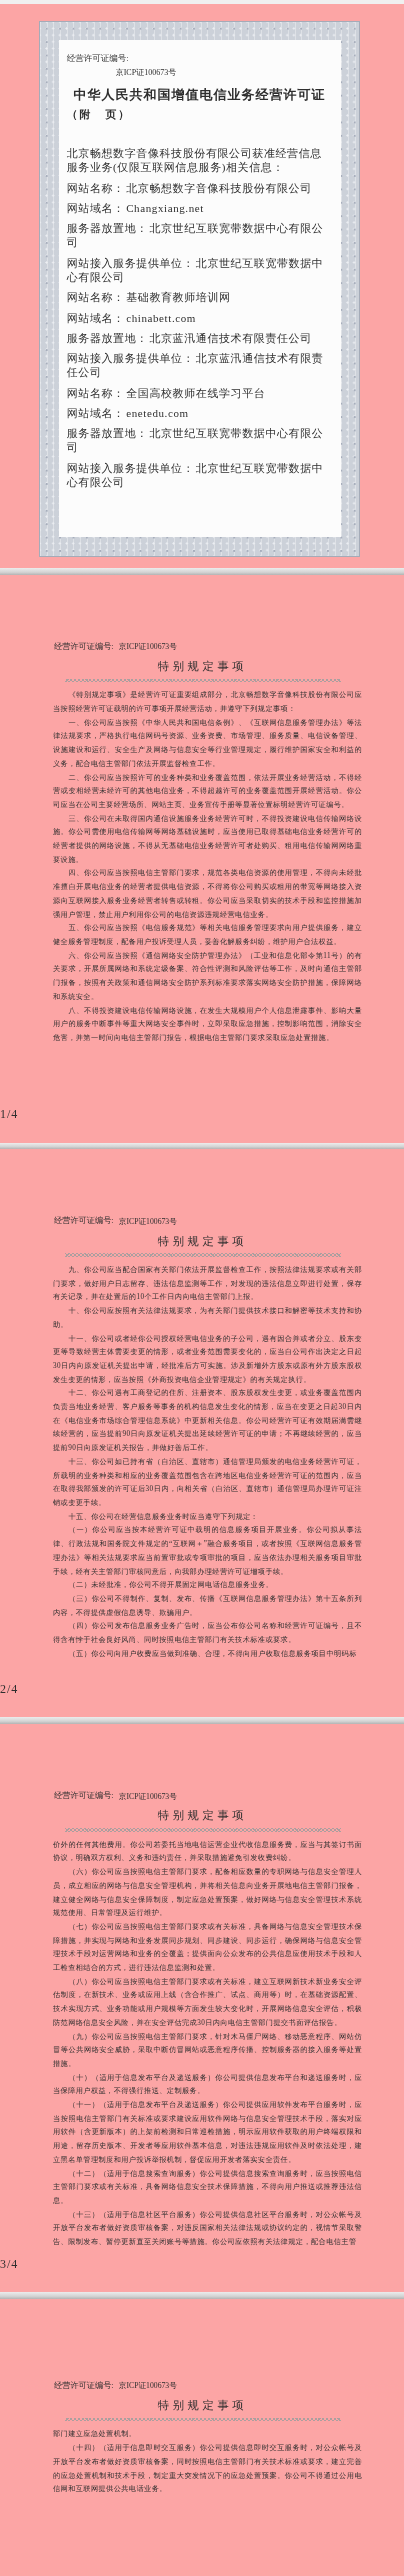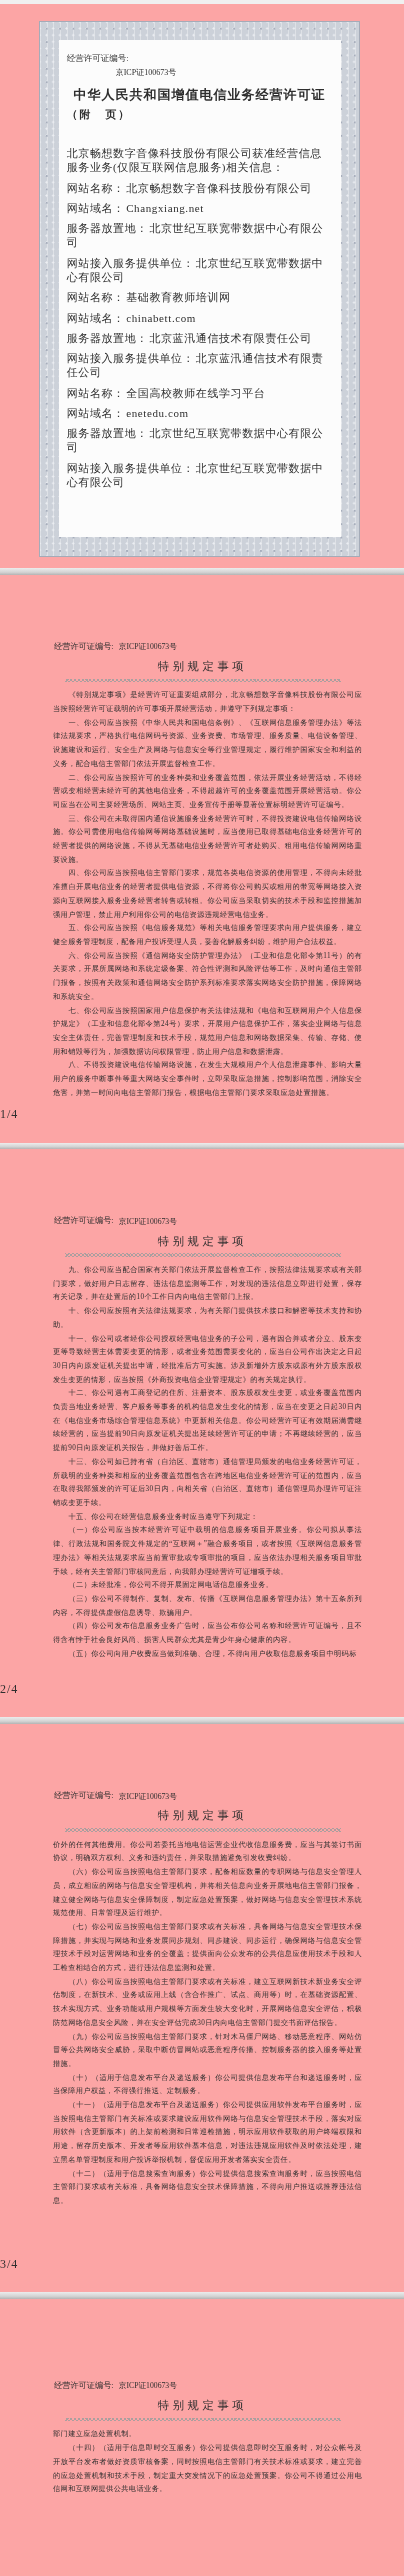--- a/index.html
+++ b/index.html
@@ -96,21 +96,20 @@
     <h2 class="sp-title">特别规定事项</h2>
     <div class="zigzag"></div>
     <div class="sp-body">
       <p class="par">《特别规定事项》是经营许可证重要组成部分，北京畅想数字音像科技股份有限公司应当按照经营许可证载明的许可事项开展经营活动，并遵守下列规定事项：</p>
       <p class="par">一、你公司应当按照《中华人民共和国电信条例》、《互联网信息服务管理办法》等法律法规要求，严格执行电信网码号资源、业务资费、市场管理、服务质量、电信设备管理、设施建设和运行、安全生产及网络与信息安全等行业管理规定，履行维护国家安全和利益的义务，配合电信主管部门依法开展监督检查工作。</p>
       <p class="par">二、你公司应当按照许可的业务种类和业务覆盖范围，依法开展业务经营活动，不得经营或变相经营未经许可的其他电信业务，不得超越许可的业务覆盖范围开展经营活动。你公司应当在公司主要经营场所、网站主页、业务宣传手册等显著位置标明经营许可证编号。</p>
       <p class="par">三、你公司在未取得国内通信设施服务业务经营许可时，不得投资建设电信传输网络设施。你公司需使用电信传输网等网络基础设施时，应当使用已取得基础电信业务经营许可的经营者提供的网络设施，不得从无基础电信业务经营许可者处购买、租用电信传输网网络重要设施。</p>
       <p class="par">四、你公司应当按照电信主管部门要求，规范各类电信资源的使用管理，不得向未经批准擅自开展电信业务的经营者提供电信资源，不得将你公司购买或租用的带宽等网络接入资源向互联网接入服务业务经营者转售或转租。你公司应当采取切实的技术手段和监控措施加强用户管理，禁止用户利用你公司的电信资源违规经营电信业务。</p>
       <p class="par">五、你公司应当按照《电信服务规范》等相关电信服务管理要求向用户提供服务，建立健全服务管理制度，配备用户投诉受理人员，妥善化解服务纠纷，维护用户合法权益。</p>
       <p class="par">六、你公司应当按照《通信网络安全防护管理办法》（工业和信息化部令第11号）的有关要求，开展所属网络和系统定级备案、符合性评测和风险评估等工作，及时向通信主管部门报备，按照有关政策和通信网络安全防护系列标准要求落实网络安全防护措施，保障网络和系统安全。</p>
-      <p class="par">七、你公司应当按照国家用户信息保护有关法律法规和《电信和互联网用户个人信息保护规定》（工业和信息化部令第24号）要求，开展用户信息保护工作，落实企业网络与信息安全主体责任，完善管理制度和技术手段，规范用户信息和网络数据采集、传输、存储、使用和销毁等行为，加强数据访问权限管理，防止用户信息和数据泄露。</p>
       <p class="par">八、不得投资建设电信传输网络设施，在发生大规模用户个人信息泄露事件、影响大量用户的服务中断事件等重大网络安全事件时，立即采取应急措施，控制影响范围，消除安全危害，并第一时间向电信主管部门报告，根据电信主管部门要求采取应急处置措施。</p>
     </div>
     <div class="pnum">1/4</div>
   </section>
 
   <div class="sep"></div>
 
   <section class="page special">
     <div class="lic-line">
       <span class="lab">经营许可证编号:</span><span class="val">京ICP证100673号</span>
@@ -120,21 +119,21 @@
     <div class="sp-body">
       <p class="par">九、你公司应当配合国家有关部门依法开展监督检查工作，按照法律法规要求或有关部门要求，做好用户日志留存、违法信息监测等工作，对发现的违法信息立即进行处置，保存有关记录，并在处置后的10个工作日内向电信主管部门上报。</p>
       <p class="par">十、你公司应按照有关法律法规要求，为有关部门提供技术接口和解密等技术支持和协助。</p>
       <p class="par">十一、你公司或者经你公司授权经营电信业务的子公司，遇有因合并或者分立、股东变更等导致经营主体需要变更的情形，或者业务范围需要变化的，应当自公司作出决定之日起30日内向原发证机关提出申请，经批准后方可实施。涉及新增外方股东或原有外方股东股权发生变更的情形，应当按照《外商投资电信企业管理规定》的有关规定执行。</p>
       <p class="par">十二、你公司遇有工商登记的住所、注册资本、股东股权发生变更，或业务覆盖范围内负责当地业务经营、客户服务等事务的机构信息发生变化的情形，应当在变更之日起30日内在《电信业务市场综合管理信息系统》中更新相关信息。你公司经营许可证有效期届满需继续经营的，应当提前90日向原发证机关提出延续经营许可证的申请；不再继续经营的，应当提前90日向原发证机关报告，并做好善后工作。</p>
       <p class="par">十三、你公司如已持有省（自治区、直辖市）通信管理局颁发的电信业务经营许可证，所载明的业务种类和相应的业务覆盖范围包含在跨地区电信业务经营许可证的范围内，应当在取得我部颁发的许可证后30日内，向相关省（自治区、直辖市）通信管理局办理许可证注销或变更手续。</p>
       <p class="par">十五、你公司在经营信息服务业务时应当遵守下列规定：</p>
       <p class="par">（一）你公司应当按本经营许可证中载明的信息服务项目开展业务。你公司拟从事法律、行政法规和国务院文件规定的“互联网＋”融合服务项目，或者按照《互联网信息服务管理办法》等相关法规要求应当前置审批或专项审批的项目，应当依法办理相关服务项目审批手续，经有关主管部门审核同意后，向我部办理经营许可证增项手续。</p>
       <p class="par">（二）未经批准，你公司不得开展固定网电话信息服务业务。</p>
       <p class="par">（三）你公司不得制作、复制、发布、传播《互联网信息服务管理办法》第十五条所列内容，不得提供虚假信息诱导、欺骗用户。</p>
-      <p class="par">（四）你公司发布信息服务业务广告时，应当公布你公司名称和经营许可证编号，且不得含有悖于社会良好风尚、损害人民群众尤其是青少年身心健康的内容。</p>
+      <p class="par">（四）你公司发布信息服务业务广告时，应当公布你公司名称和经营许可证编号，且不得含有悖于社会良好风尚、同时按照电信主管部门有关技术标准或要求。</p>
       <p class="par">（五）你公司向用户收费应当做到准确、合理，不得向用户收取信息服务项目中明码标</p>
     </div>
     <div class="pnum">2/4</div>
   </section>
 
   <div class="sep"></div>
 
   <section class="page special">
     <div class="lic-line">
       <span class="lab">经营许可证编号:</span><span class="val">京ICP证100673号</span>
@@ -143,20 +142,21 @@
     <div class="zigzag"></div>
     <div class="sp-body">
       <p class="par cont">价外的任何其他费用。你公司若委托当地电信运营企业代收信息服务费，应当与其签订书面协议，明确双方权利、义务和违约责任，并采取措施避免引发收费纠纷。</p>
       <p class="par">（六）你公司应当按照电信主管部门要求，配备相应数量的专职网络与信息安全管理人员，成立相应的网络与信息安全管理机构，并将相关信息向业务开展地电信主管部门报备，建立健全网络与信息安全保障制度，制定应急处置预案，做好网络与信息安全管理技术系统规范使用、日常管理及运行维护。</p>
       <p class="par">（七）你公司应当按照电信主管部门要求或有关标准，具备网络与信息安全管理技术保障措施，并实现与网络和业务发展同步规划、同步建设、同步运行，确保网络与信息安全管理技术手段对运营网络和业务的全覆盖；提供面向公众发布的公共信息应使用技术手段和人工检查相结合的方式，进行违法信息监测和处置。</p>
       <p class="par">（八）你公司应当按照电信主管部门要求或有关标准，建立互联网新技术新业务安全评估制度，在新技术、业务或应用上线（含合作推广、试点、商用等）时，在基础资源配置、技术实现方式、业务功能或用户规模等方面发生较大变化时，开展网络信息安全评估，积极防范网络信息安全风险，并在安全评估完成30日内向电信主管部门提交书面评估报告。</p>
       <p class="par">（九）你公司应当按照电信主管部门要求，针对木马僵尸网络、移动恶意程序、网站仿冒等公共网络安全威胁，采取中断仿冒网站或恶意程序传播、控制服务器的接入服务等处置措施。</p>
       <p class="par">（十）（适用于信息发布平台及递送服务）你公司提供信息发布平台和递送服务时，应当保障用户权益，不得强行推送、定制服务。</p>
       <p class="par">（十一）（适用于信息发布平台及递送服务）你公司提供应用软件发布平台服务时，应当按照电信主管部门有关标准或要求建设应用软件网络与信息安全管理技术手段，落实对应用软件（含更新版本）的上架前检测和日常巡检措施，明示应用软件获取的用户终端权限和用途，留存历史版本、开发者等应用软件基本信息，对违法违规应用软件及时依法处理，建立黑名单管理制度和用户投诉举报机制，督促应用开发者落实安全责任。</p>
       <p class="par">（十二）（适用于信息搜索查询服务）你公司提供信息搜索查询服务时，应当按照电信主管部门要求或有关标准，具备网络信息安全技术保障措施，不得向用户推送或推荐违法信息。</p>
+      <p class="par">（十三）（适用于信息社区平台服务）你公司提供信息社区平台服务时，对公众帐号及开放平台发布者做好资质审核备案，对违反国家相关法律法规或协议约定的，视情节采取警告、限制发布、暂停更新直至关闭账号等措施。你公司应依照有关法律规定，配合电信主管</p>
     </div>
     <div class="pnum">3/4</div>
   </section>
 
   <div class="sep"></div>
 
   <section class="page special tall">
     <div class="lic-line">
       <span class="lab">经营许可证编号:</span><span class="val">京ICP证100673号</span>
     </div>

